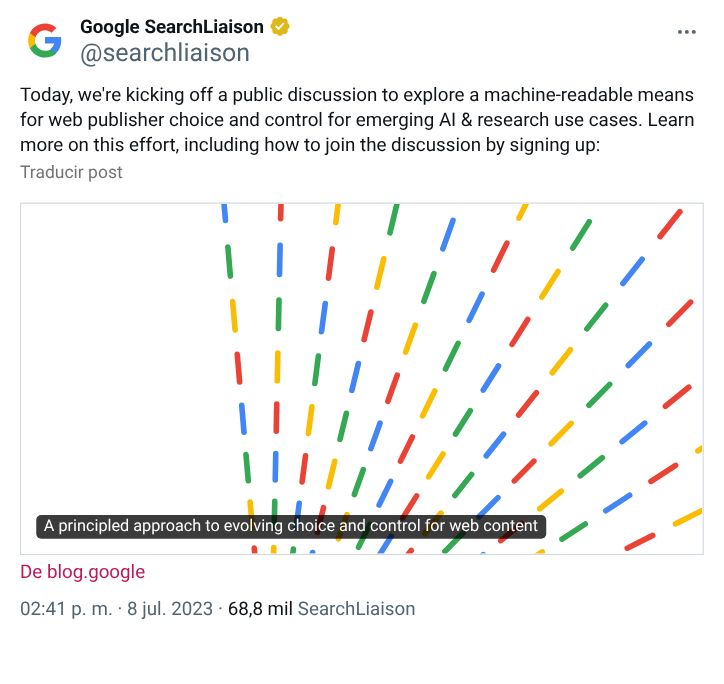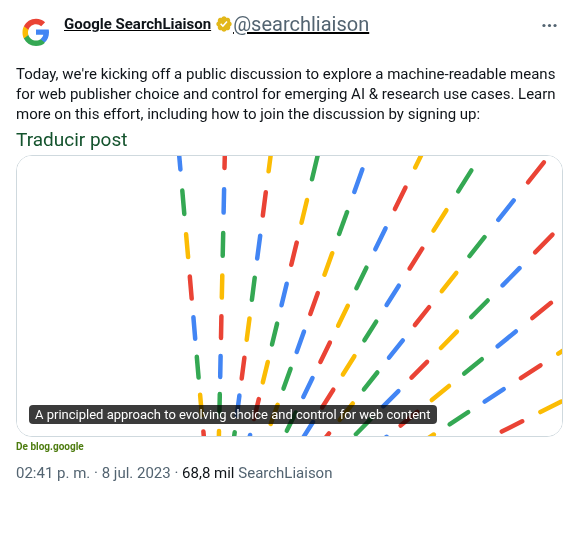--- a/index.html
+++ b/index.html
@@ -1,31 +1,31 @@
 <!DOCTYPE html>
 <html><head>
   <meta charset="utf-8">
   <style>
     * { margin: 0; padding: 0; box-sizing: border-box; }
     body { font-family: -apple-system, BlinkMacSystemFont, "Segoe UI", Roboto, Helvetica, Arial, sans-serif; background: #fff; width: 579px; }
     .tweet { padding: 12px 16px; }
     .header { display: flex; align-items: flex-start; gap: 8px; position: relative; }
     .avatar { width: 40px; height: 40px; border-radius: 50%; overflow: hidden; flex-shrink: 0; }
-    .user-info { display: flex; flex: 1; text-decoration: underline; }
+    .user-info { display: flex; flex-direction: column; flex: 1; }
     .name-row { display: flex; align-items: center; gap: 2px; }
     .display-name { font-weight: 700; font-size: 15px; color: #0f1419; }
     .verified { width: 18px; height: 18px; margin-left: 2px; }
     .handle { font-size: 20px; color: #536471; }
     .more { position: absolute; right: 0; top: 0; color: #536471; font-size: 15px; padding: 4px; cursor: pointer; }
     .content { margin-top: 12px; font-size: 15px; line-height: 20px; color: #0f1419; }
-    .translate { color: #14532d; font-size: 19px; margin-top: 4px; cursor: pointer; }
-    .card { margin-top: 4px; border: 1px solid #cfd9de; border-radius: 16px; overflow: hidden; }
+    .translate { color: #737373; font-size: 14px; margin-top: 4px; cursor: pointer; }
+    .card { margin-top: 16px; border: 1px solid #cfd9de; border-radius: 0; overflow: hidden; }
     .card-image { position: relative; height: 280px; background: #fff; overflow: hidden; }
     .card-caption { position: absolute; bottom: 12px; left: 12px; background: rgba(0,0,0,0.77); color: #fff; padding: 2px 6px; border-radius: 4px; font-size: 13px; }
-    .source { font-size: 10px; color: #4d7c0f; margin-top: 4px; font-weight: bold; }
+    .source { font-size: 15px; color: #be185d; margin-top: 4px; }
     .meta { font-size: 15px; color: #536471; margin-top: 12px; }
     .meta span { }
     .dash { stroke-width: 4.5; stroke-linecap: round; }
   </style>
 </head>
 <body>
 
 <div class="tweet">
   <div class="header">
     <div class="avatar">

